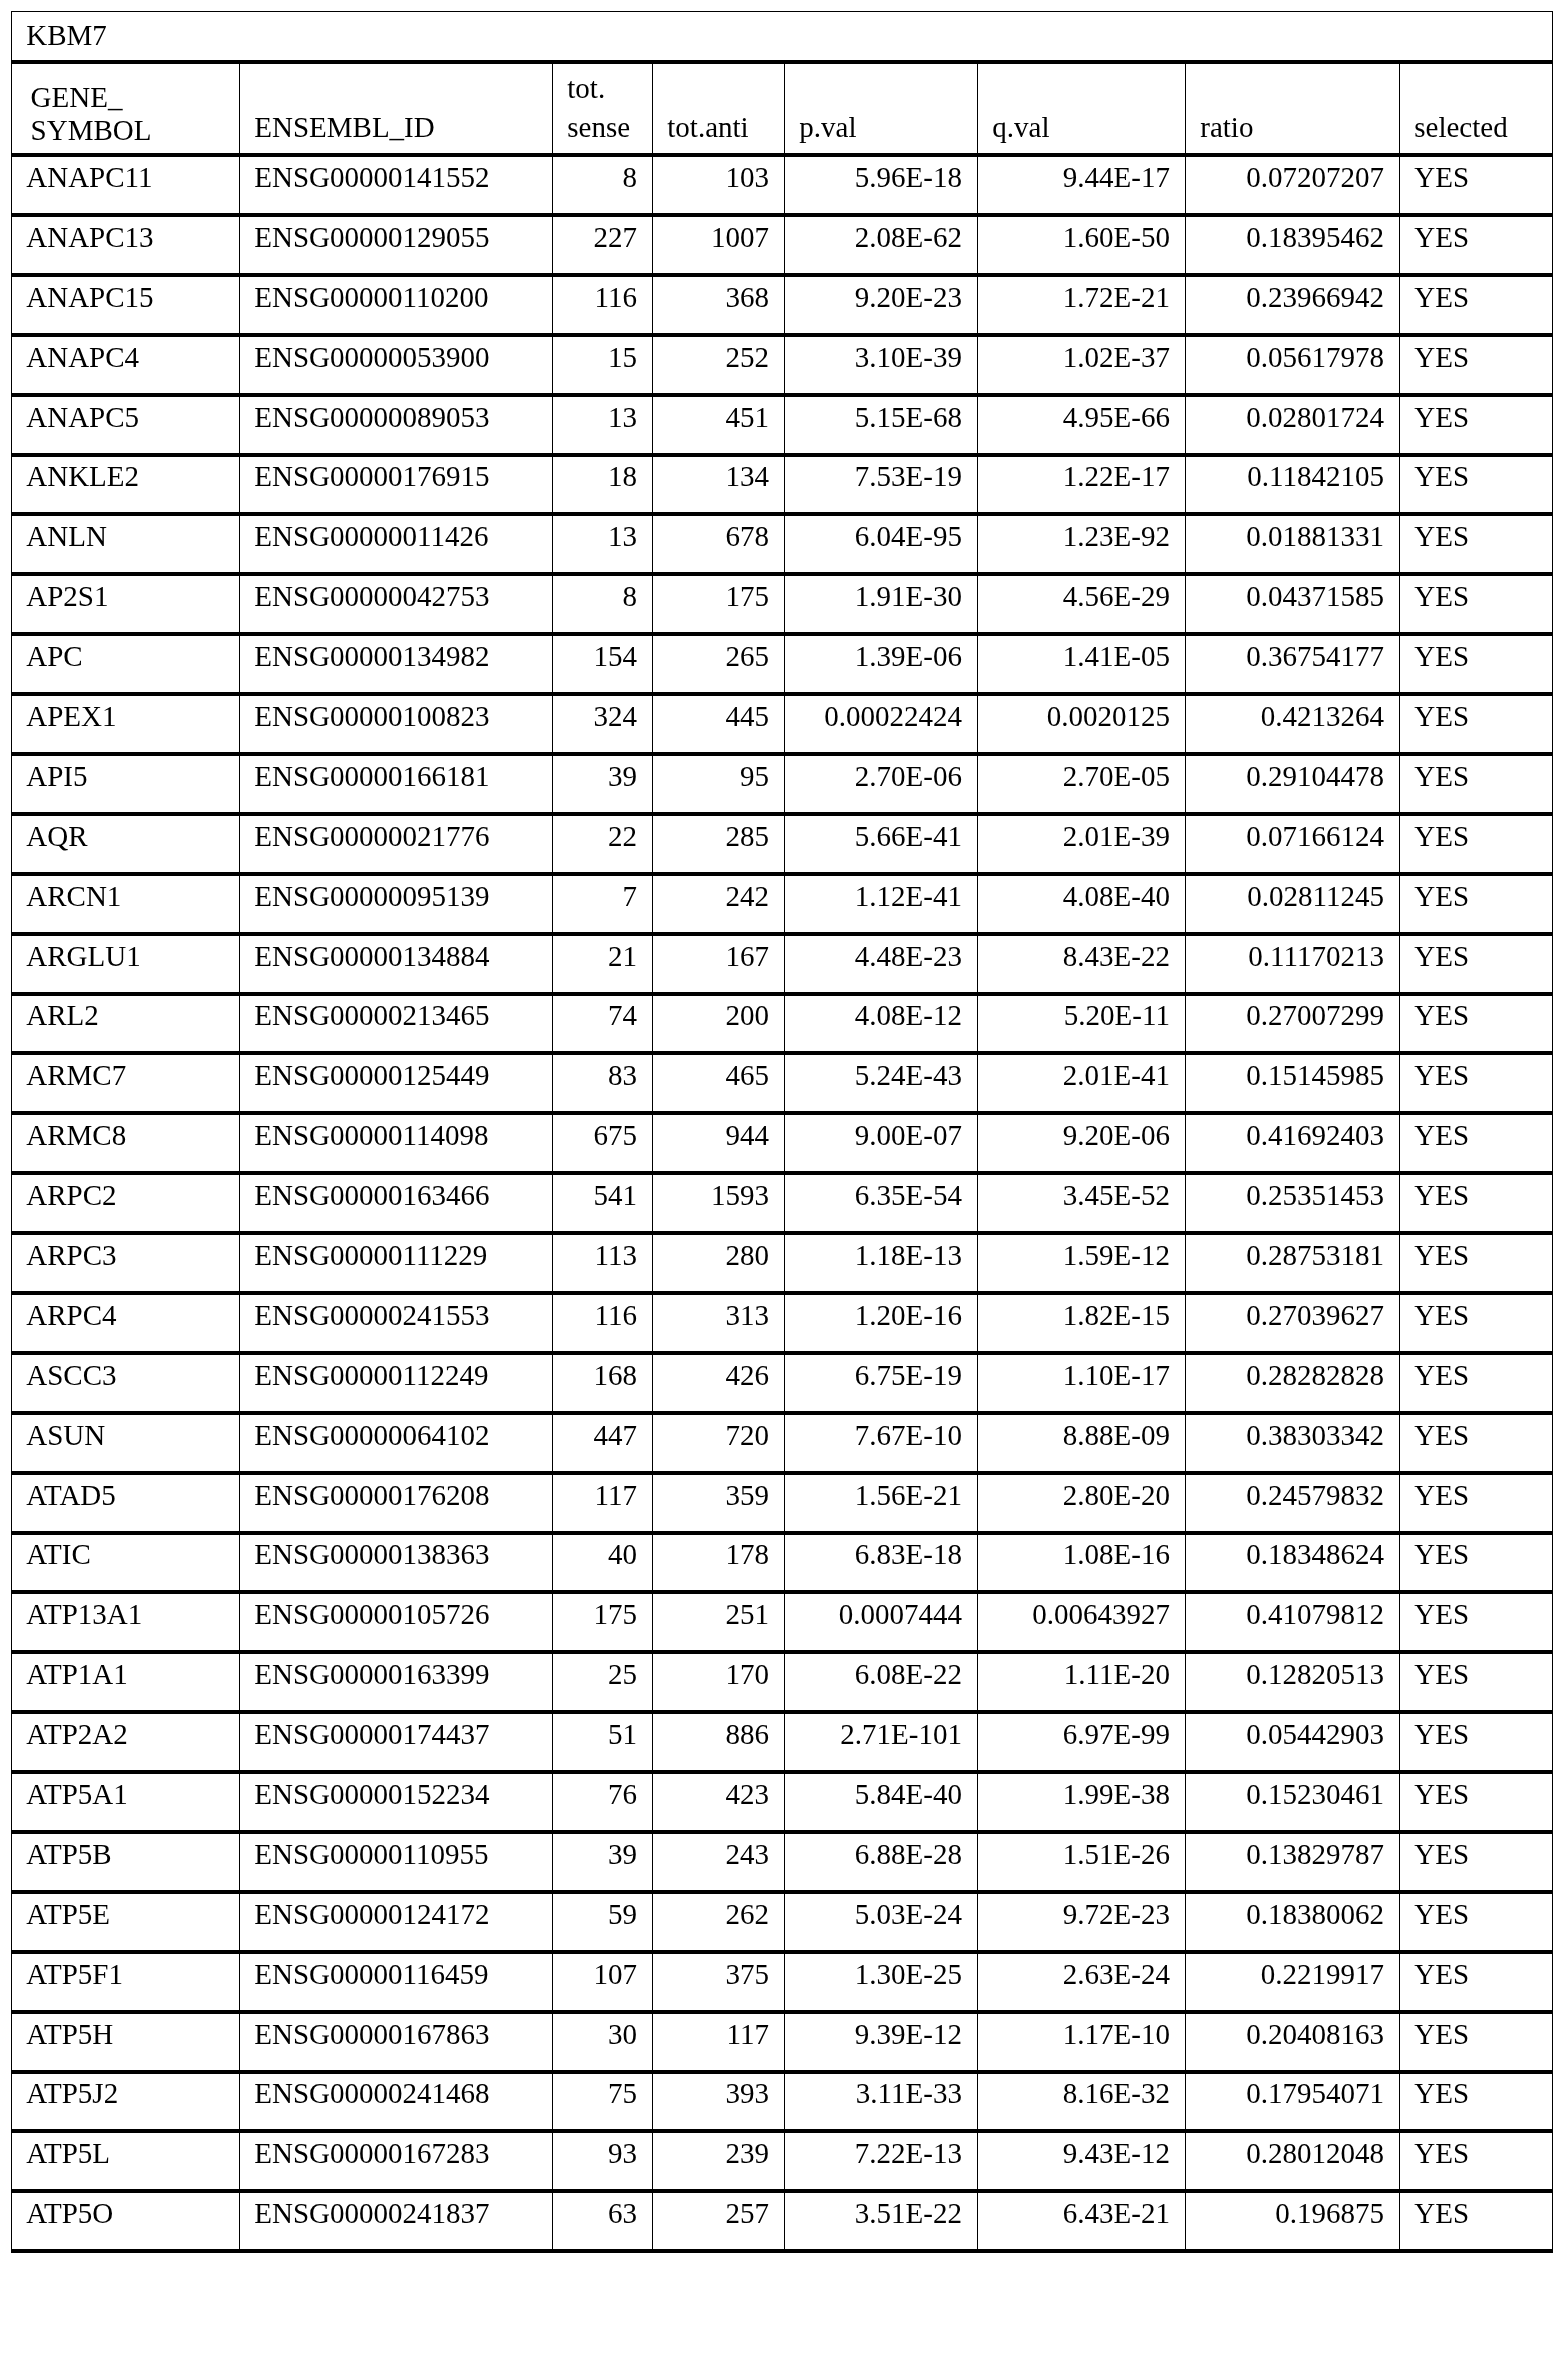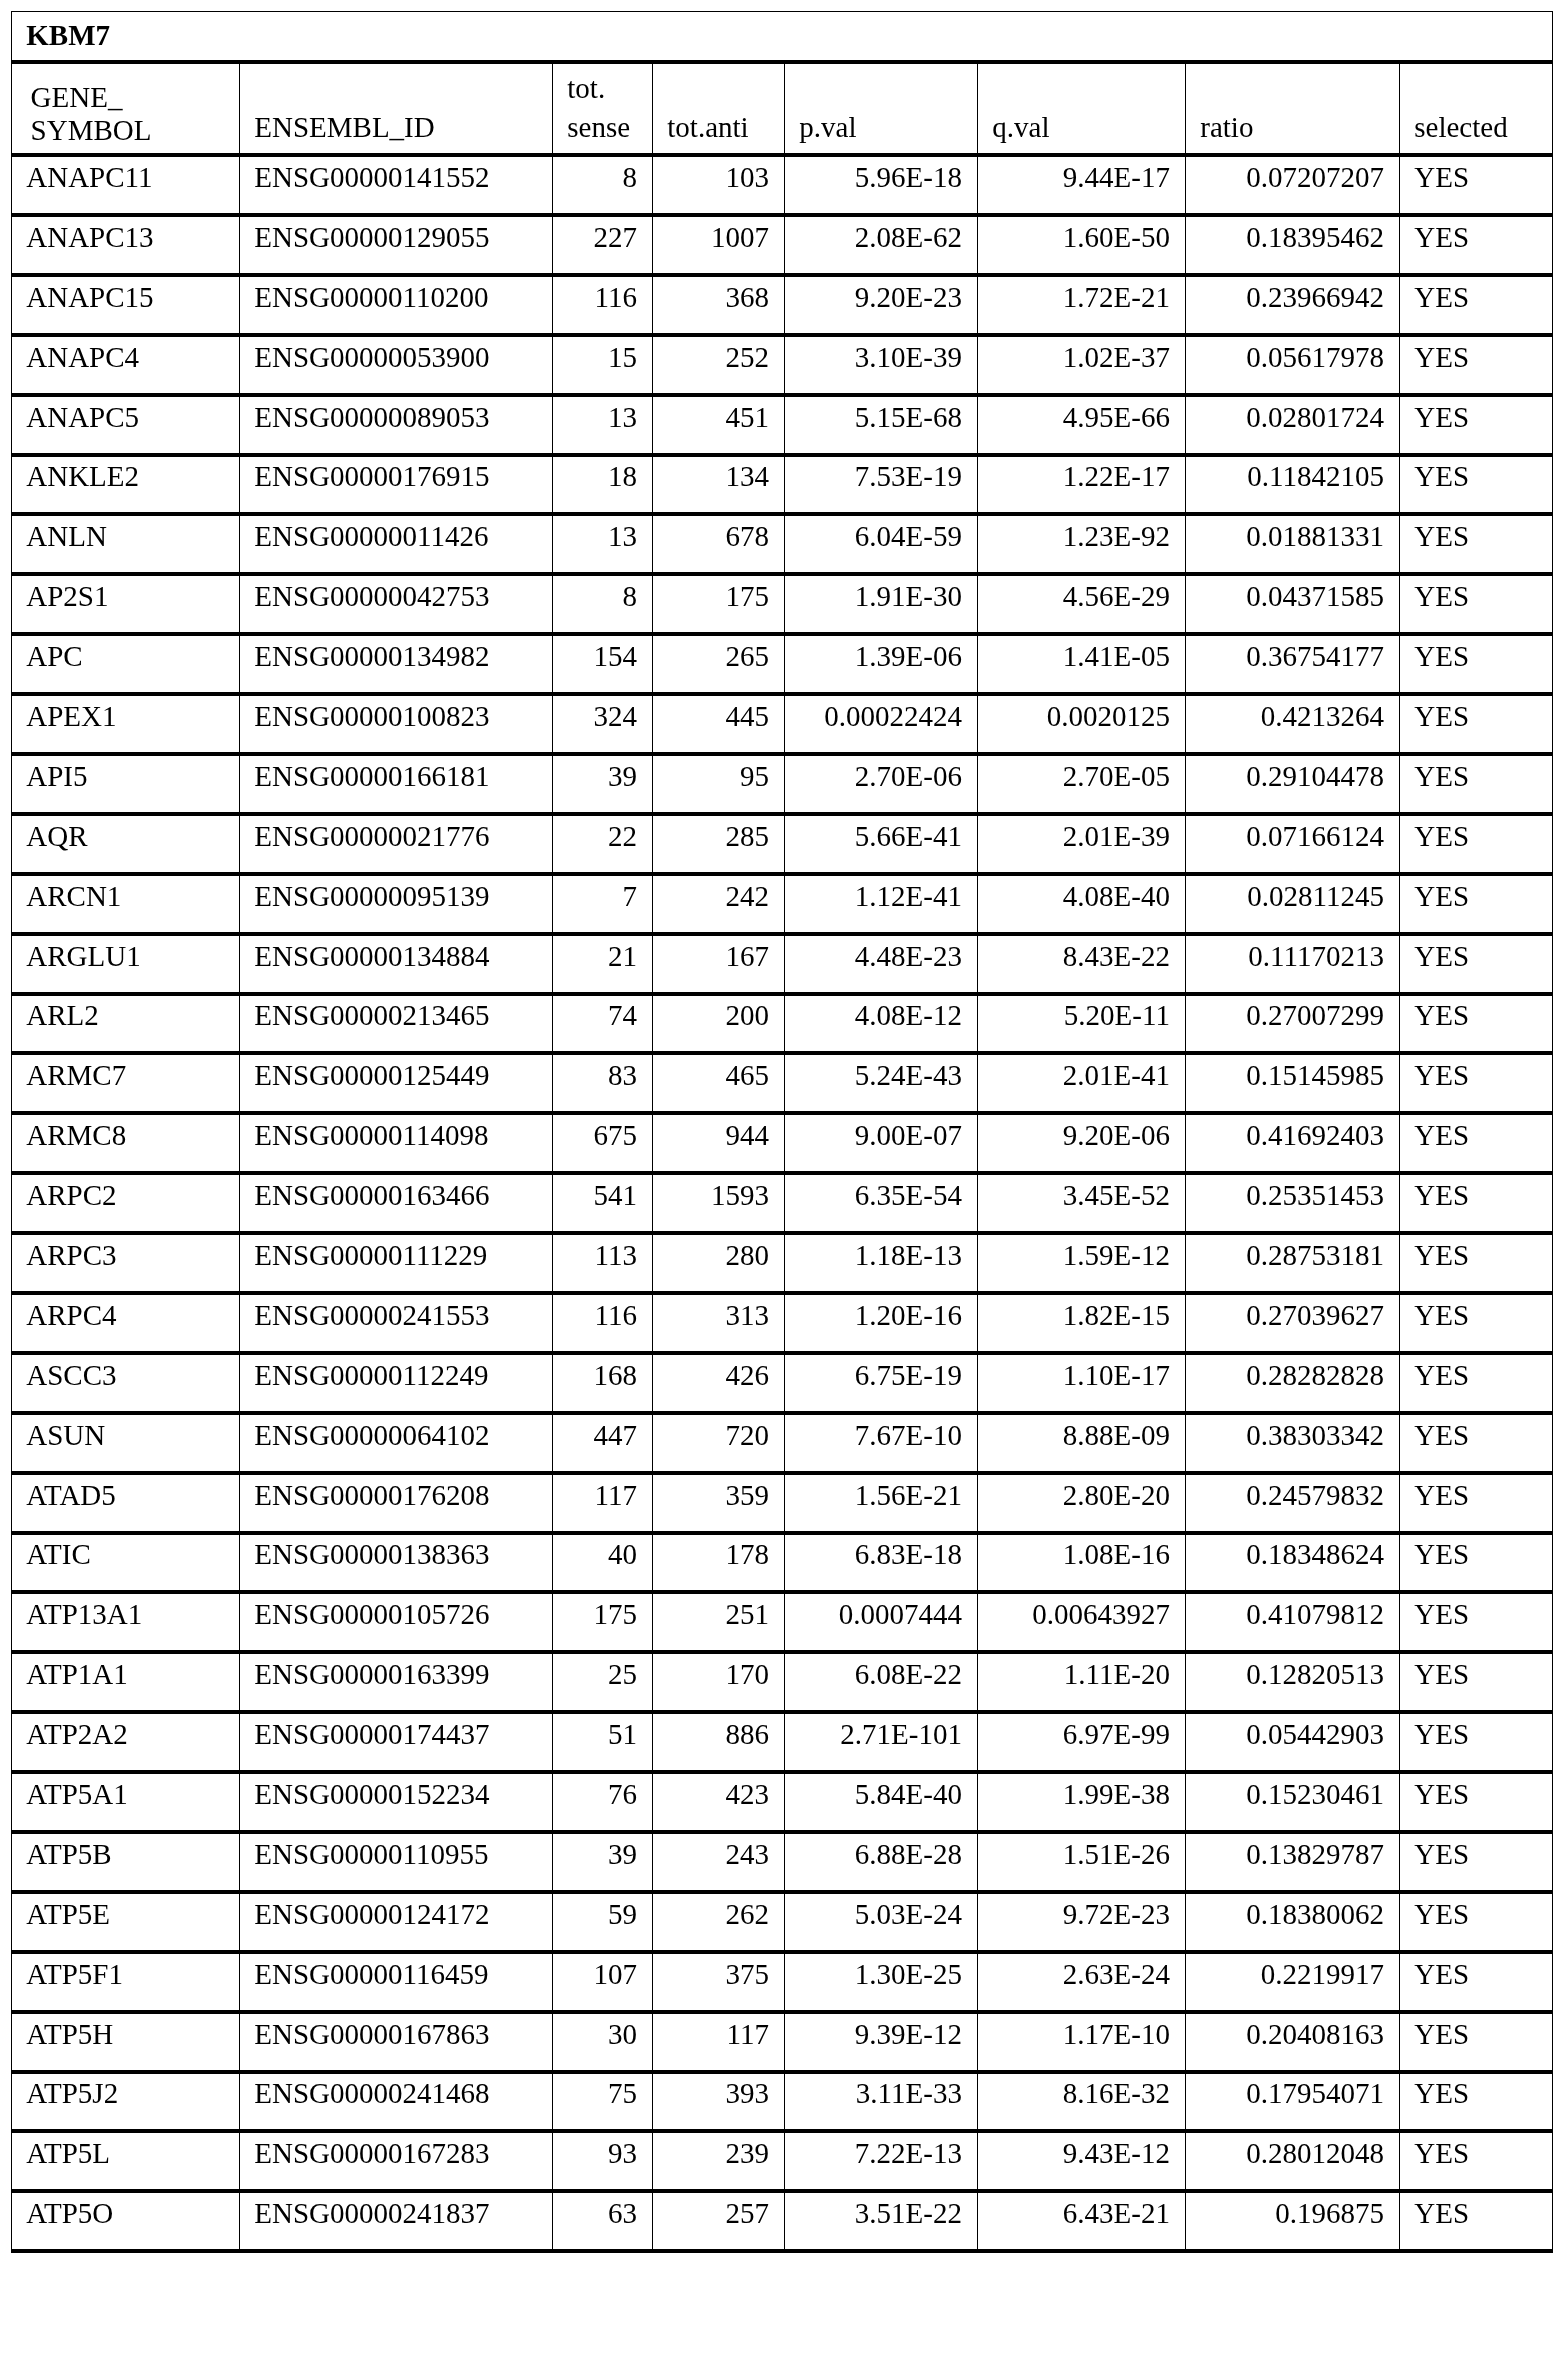--- a/index.html
+++ b/index.html
@@ -1,19 +1,19 @@
 <!DOCTYPE html>
 <html style="font-size:13px"><head>
 <meta charset="utf-8">
 <style>
   html, body { margin:0; padding:0; background:#ffffff; }
   body { width:1565px; height:2366px; position:relative; font-family:"Liberation Serif","DejaVu Serif",serif; color:#000; }
   table.kbm { position:absolute; left:10.6px; top:10.6px; width:1541px; border-collapse:collapse; table-layout:fixed; }
   table.kbm td, table.kbm th { border:1.6px solid #000; font-weight:normal; font-size:29px; line-height:31px; padding:0 14.7px 0 14.7px; overflow:hidden; white-space:nowrap; }
-  table.kbm tr.title-row td { height:48px; font-weight:bold; vertical-align:middle; font-size:29px; border-bottom:4.1px solid #000; }
+  table.kbm tr.title-row td { height:48px; font-weight:normal; vertical-align:middle; font-size:29px; border-bottom:4.1px solid #000; }
   table.kbm tr.header-row th { height:83px; text-align:left; vertical-align:bottom; padding-bottom:6.5px; white-space:normal; line-height:39px; border-bottom:4.1px solid #000; }
   table.kbm tr.data-row td { height:51px; vertical-align:top; padding-top:4.9px; border-bottom:4.1px solid #000; }
   td.num { text-align:right; }
   td.txt { text-align:left; }
 </style>
 </head>
 <body>
 
 <table class="kbm">
   <colgroup>
@@ -98,21 +98,21 @@
         <td class="num">7.53E-19</td>
         <td class="num">1.22E-17</td>
         <td class="num">0.11842105</td>
         <td class="txt">YES</td>
       </tr>
       <tr class="data-row">
         <td class="txt">ANLN</td>
         <td class="txt">ENSG00000011426</td>
         <td class="num">13</td>
         <td class="num">678</td>
-        <td class="num">6.04E-59</td>
+        <td class="num">6.04E-95</td>
         <td class="num">1.23E-92</td>
         <td class="num">0.01881331</td>
         <td class="txt">YES</td>
       </tr>
       <tr class="data-row">
         <td class="txt">AP2S1</td>
         <td class="txt">ENSG00000042753</td>
         <td class="num">8</td>
         <td class="num">175</td>
         <td class="num">1.91E-30</td>

